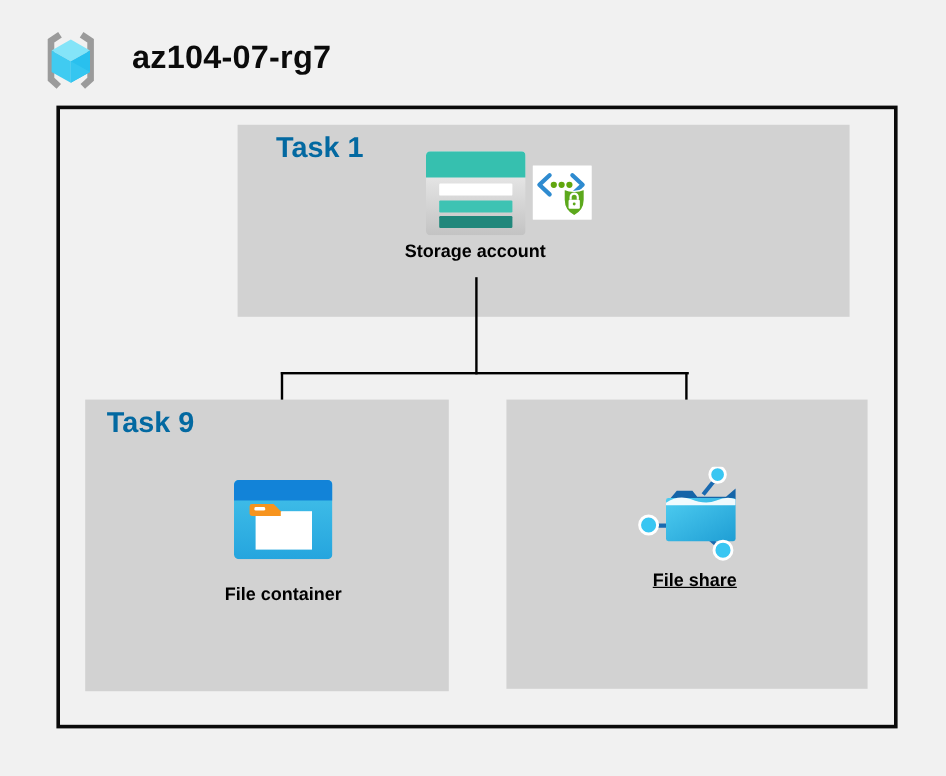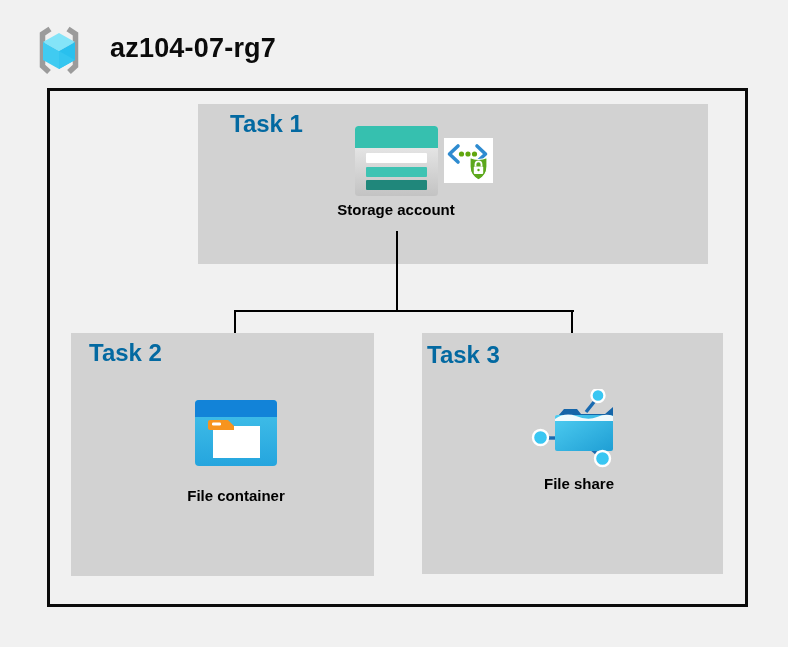--- a/index.html
+++ b/index.html
@@ -103,42 +103,41 @@
   </span>
 
   <div class="resource-label" style="left:292px;top:201px;width:208px;">Storage account</div>
 
   <div class="connector" style="left:396px;top:231px;width:2px;height:81px;"></div>
   <div class="connector" style="left:234px;top:310px;width:340px;height:2px;"></div>
   <div class="connector" style="left:234px;top:310px;width:2px;height:88px;"></div>
   <div class="connector" style="left:571px;top:310px;width:2px;height:79px;"></div>
 
   <div class="abs task-box task5-box"></div>
-  <div class="task-label" style="left:89px;top:339px;">Task 2</div>
+  <div class="task-label" style="left:89px;top:339px;">Task 9</div>
 
   <span class="abs icon-abs" style="left:195px;top:400px;">
     <svg width="82" height="66" viewBox="0 0 82 66">
       <defs>
         <linearGradient id="bc-body" x1="0" y1="0" x2="0" y2="1">
           <stop offset="0" stop-color="#45c2ea"></stop>
           <stop offset="1" stop-color="#25a5de"></stop>
         </linearGradient>
       </defs>
       <rect x="0" y="0" width="82" height="66" rx="4" fill="url(#bc-body)"></rect>
       <path d="M4 0 h74 a4 4 0 0 1 4 4 v13 H0 V4 a4 4 0 0 1 4 -4 z" fill="#1283d8"></path>
       <rect x="18" y="26" width="47" height="32" fill="#ffffff"></rect>
       <path d="M15 20 h18 l6 6 v4 h-24 a2 2 0 0 1 -2 -2 v-6 a2 2 0 0 1 2 -2 z" fill="#f7941e"></path>
       <rect x="17" y="22.5" width="9" height="3" rx="1.2" fill="#ffffff"></rect>
     </svg>
   </span>
 
   <div class="resource-label" style="left:136px;top:487px;width:200px;">File container</div>
 
   <div class="abs task-box task3-box"></div>
-  <div class="task-label" style="left:427px;top:341px;">Task 3</div>
 
   <span class="abs icon-abs" style="left:531px;top:389px;">
     <svg width="84" height="80" viewBox="0 0 84 80">
       <defs>
         <linearGradient id="fs-body" x1="0" y1="0" x2="1" y2="1">
           <stop offset="0" stop-color="#4ecdf1"></stop>
           <stop offset="1" stop-color="#1f9ed4"></stop>
         </linearGradient>
       </defs>
       <path d="M67 8 L55 23" stroke="#1a6ab0" stroke-width="3.4"></path>
@@ -146,15 +145,15 @@
       <path d="M71 69 L57 57" stroke="#1a6ab0" stroke-width="3.4"></path>
       <path d="M27 27 l6 -7 h13 l4 5 h24 l8 -7 v14 h-55 z" fill="#1565a8"></path>
       <rect x="24" y="26" width="58" height="36" rx="2" fill="url(#fs-body)"></rect>
       <path d="M24 30 q10 -7 21 -3 q12 5 21 1 q9 -4 16 -1 l0 5 h-58 z" fill="#ffffff" opacity="0.92"></path>
       <circle cx="67" cy="6.5" r="6.5" fill="#39c6f2" stroke="#ffffff" stroke-width="2.4"></circle>
       <circle cx="9.5" cy="48.5" r="7.5" fill="#39c6f2" stroke="#ffffff" stroke-width="2.4"></circle>
       <circle cx="71.5" cy="69.5" r="7.5" fill="#39c6f2" stroke="#ffffff" stroke-width="2.4"></circle>
     </svg>
   </span>
 
-  <div class="resource-label" style="left:479px;top:475px;width:200px;">File share</div>
+  <div class="resource-label" style="left:479px;top:475px;width:200px;text-decoration:underline;">File share</div>
 
 </div>
 
 </body></html>

